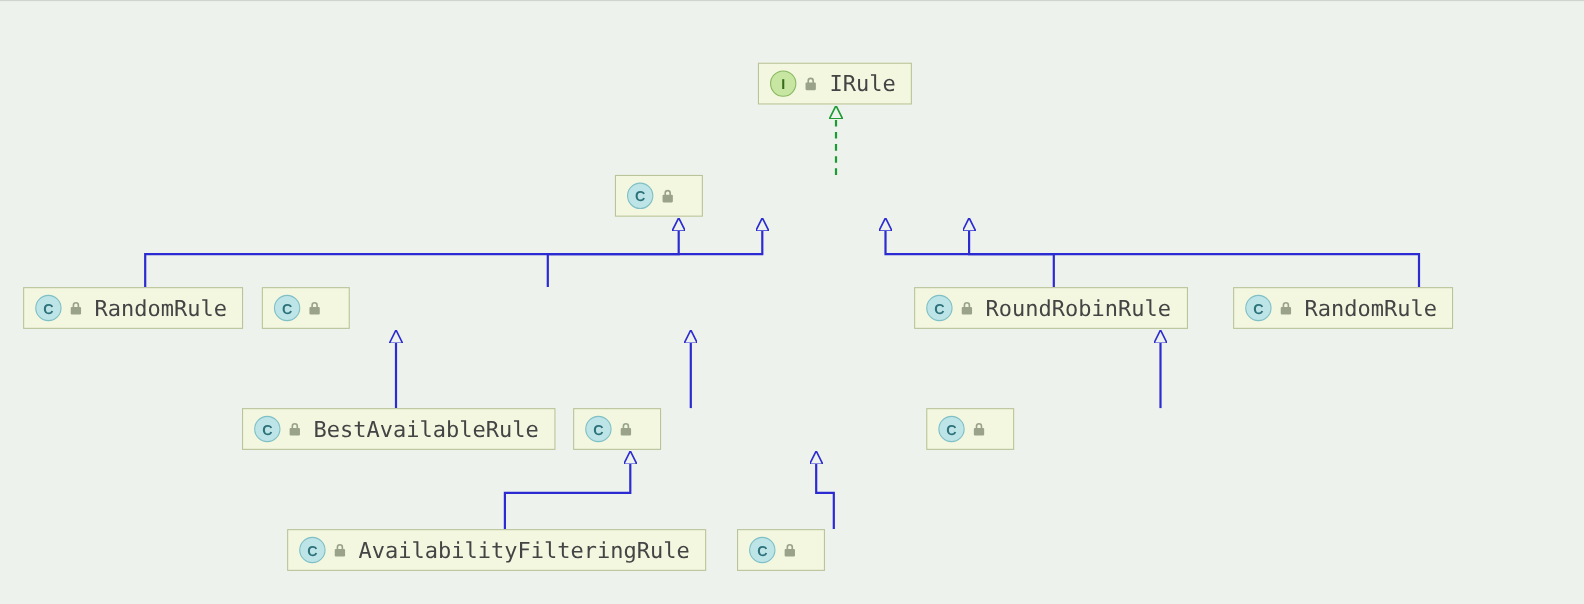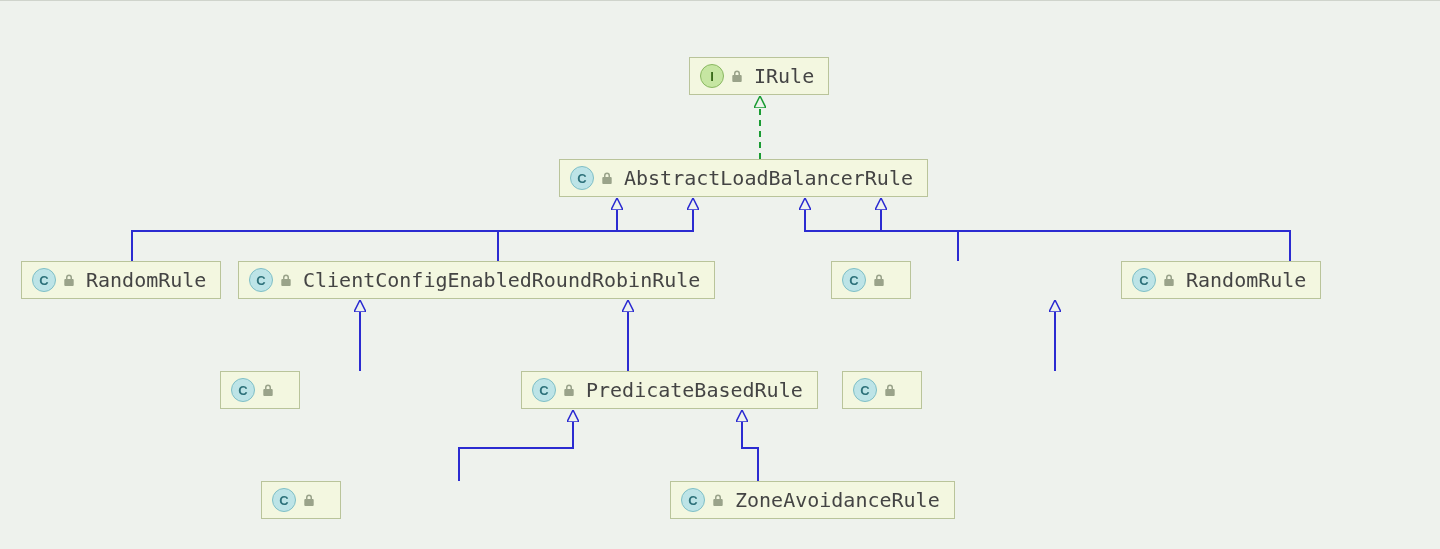--- a/index.html
+++ b/index.html
@@ -122,21 +122,20 @@
 
   <div class="node" style="left:559px; top:158px;">
     <span class="icons">
       <span class="kind-icon kind-class">C</span>
       <span class="lock-icon">
         <svg width="14" height="14" viewBox="0 0 14 14">
             <path d="M4 6V4.5a3 3 0 0 1 6 0V6h.7a1 1 0 0 1 1 1v5a1 1 0 0 1-1 1H3.3a1 1 0 0 1-1-1V7a1 1 0 0 1 1-1H4zm1.5 0h3V4.5a1.5 1.5 0 0 0-3 0V6z" fill="#9aa38a"></path>
           </svg>
       </span>
     </span>
-    <span>AbstractLoadBalancerRule</span>
   </div>
 
   <div class="node" style="left:21px; top:260px;">
     <span class="icons">
       <span class="kind-icon kind-class">C</span>
       <span class="lock-icon">
         <svg width="14" height="14" viewBox="0 0 14 14">
             <path d="M4 6V4.5a3 3 0 0 1 6 0V6h.7a1 1 0 0 1 1 1v5a1 1 0 0 1-1 1H3.3a1 1 0 0 1-1-1V7a1 1 0 0 1 1-1H4zm1.5 0h3V4.5a1.5 1.5 0 0 0-3 0V6z" fill="#9aa38a"></path>
           </svg>
       </span>
@@ -146,32 +145,32 @@
 
   <div class="node" style="left:238px; top:260px;">
     <span class="icons">
       <span class="kind-icon kind-class">C</span>
       <span class="lock-icon">
         <svg width="14" height="14" viewBox="0 0 14 14">
             <path d="M4 6V4.5a3 3 0 0 1 6 0V6h.7a1 1 0 0 1 1 1v5a1 1 0 0 1-1 1H3.3a1 1 0 0 1-1-1V7a1 1 0 0 1 1-1H4zm1.5 0h3V4.5a1.5 1.5 0 0 0-3 0V6z" fill="#9aa38a"></path>
           </svg>
       </span>
     </span>
-    <span>ClientConfigEnabledRoundRobinRule</span>
   </div>
 
   <div class="node" style="left:831px; top:260px;">
     <span class="icons">
       <span class="kind-icon kind-class">C</span>
       <span class="lock-icon">
         <svg width="14" height="14" viewBox="0 0 14 14">
             <path d="M4 6V4.5a3 3 0 0 1 6 0V6h.7a1 1 0 0 1 1 1v5a1 1 0 0 1-1 1H3.3a1 1 0 0 1-1-1V7a1 1 0 0 1 1-1H4zm1.5 0h3V4.5a1.5 1.5 0 0 0-3 0V6z" fill="#9aa38a"></path>
           </svg>
       </span>
     </span>
+    <span>RoundRobinRule</span>
   </div>
 
   <div class="node" style="left:1121px; top:260px;">
     <span class="icons">
       <span class="kind-icon kind-class">C</span>
       <span class="lock-icon">
         <svg width="14" height="14" viewBox="0 0 14 14">
             <path d="M4 6V4.5a3 3 0 0 1 6 0V6h.7a1 1 0 0 1 1 1v5a1 1 0 0 1-1 1H3.3a1 1 0 0 1-1-1V7a1 1 0 0 1 1-1H4zm1.5 0h3V4.5a1.5 1.5 0 0 0-3 0V6z" fill="#9aa38a"></path>
           </svg>
       </span>
@@ -181,32 +180,32 @@
 
   <div class="node" style="left:220px; top:370px;">
     <span class="icons">
       <span class="kind-icon kind-class">C</span>
       <span class="lock-icon">
         <svg width="14" height="14" viewBox="0 0 14 14">
             <path d="M4 6V4.5a3 3 0 0 1 6 0V6h.7a1 1 0 0 1 1 1v5a1 1 0 0 1-1 1H3.3a1 1 0 0 1-1-1V7a1 1 0 0 1 1-1H4zm1.5 0h3V4.5a1.5 1.5 0 0 0-3 0V6z" fill="#9aa38a"></path>
           </svg>
       </span>
     </span>
+    <span>BestAvailableRule</span>
   </div>
 
   <div class="node" style="left:521px; top:370px;">
     <span class="icons">
       <span class="kind-icon kind-class">C</span>
       <span class="lock-icon">
         <svg width="14" height="14" viewBox="0 0 14 14">
             <path d="M4 6V4.5a3 3 0 0 1 6 0V6h.7a1 1 0 0 1 1 1v5a1 1 0 0 1-1 1H3.3a1 1 0 0 1-1-1V7a1 1 0 0 1 1-1H4zm1.5 0h3V4.5a1.5 1.5 0 0 0-3 0V6z" fill="#9aa38a"></path>
           </svg>
       </span>
     </span>
-    <span>PredicateBasedRule</span>
   </div>
 
   <div class="node" style="left:842px; top:370px;">
     <span class="icons">
       <span class="kind-icon kind-class">C</span>
       <span class="lock-icon">
         <svg width="14" height="14" viewBox="0 0 14 14">
             <path d="M4 6V4.5a3 3 0 0 1 6 0V6h.7a1 1 0 0 1 1 1v5a1 1 0 0 1-1 1H3.3a1 1 0 0 1-1-1V7a1 1 0 0 1 1-1H4zm1.5 0h3V4.5a1.5 1.5 0 0 0-3 0V6z" fill="#9aa38a"></path>
           </svg>
       </span>
@@ -215,27 +214,27 @@
 
   <div class="node" style="left:261px; top:480px;">
     <span class="icons">
       <span class="kind-icon kind-class">C</span>
       <span class="lock-icon">
         <svg width="14" height="14" viewBox="0 0 14 14">
             <path d="M4 6V4.5a3 3 0 0 1 6 0V6h.7a1 1 0 0 1 1 1v5a1 1 0 0 1-1 1H3.3a1 1 0 0 1-1-1V7a1 1 0 0 1 1-1H4zm1.5 0h3V4.5a1.5 1.5 0 0 0-3 0V6z" fill="#9aa38a"></path>
           </svg>
       </span>
     </span>
+    <span>AvailabilityFilteringRule</span>
   </div>
 
   <div class="node" style="left:670px; top:480px;">
     <span class="icons">
       <span class="kind-icon kind-class">C</span>
       <span class="lock-icon">
         <svg width="14" height="14" viewBox="0 0 14 14">
             <path d="M4 6V4.5a3 3 0 0 1 6 0V6h.7a1 1 0 0 1 1 1v5a1 1 0 0 1-1 1H3.3a1 1 0 0 1-1-1V7a1 1 0 0 1 1-1H4zm1.5 0h3V4.5a1.5 1.5 0 0 0-3 0V6z" fill="#9aa38a"></path>
           </svg>
       </span>
     </span>
-    <span>ZoneAvoidanceRule</span>
   </div>
 
 </div>
 
 </body></html>

